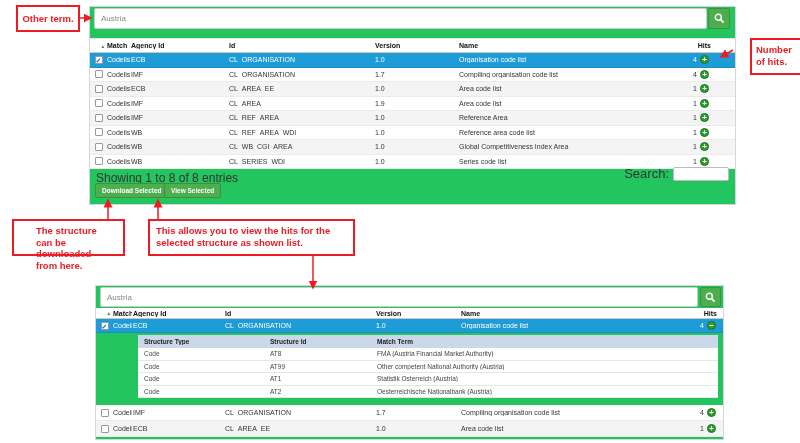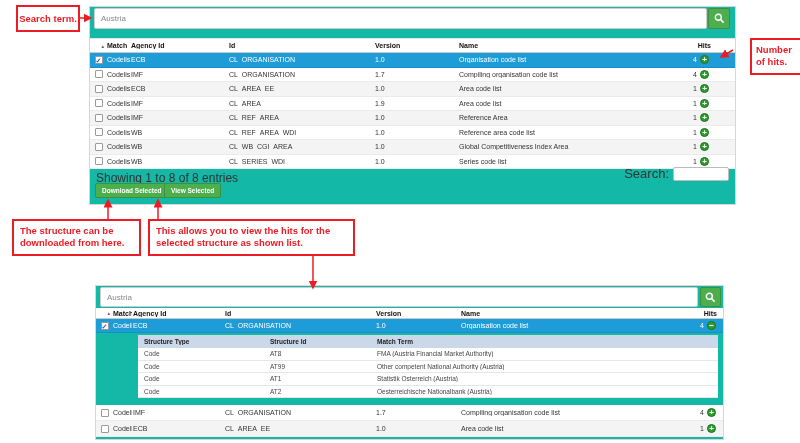--- a/index.html
+++ b/index.html
@@ -1,20 +1,20 @@
 <!DOCTYPE html>
 <html><head>
 <meta charset="utf-8">
 <style>
   html,body{margin:0;padding:0;}
   body{width:800px;height:443px;position:relative;background:#fff;
        font-family:"Liberation Sans", sans-serif;overflow:hidden;}
 
   
-  .panel{position:absolute;background:#14b8a6;border:1px solid #d6d6d6;}
+  .panel{position:absolute;background:#22c55e;border:1px solid #d6d6d6;}
   #panel1{left:89px;top:6px;width:645px;height:197px;}
   #panel2{left:95px;top:285px;width:627px;height:153px;}
 
   
   .search-input{position:absolute;box-sizing:border-box;height:21px;border:1px solid #ccc;
        border-radius:2px;font-family:"Liberation Sans",sans-serif;font-size:8px;color:#888;
        padding:0 6px;outline:none;}
   .search-btn{position:absolute;box-sizing:border-box;height:21px;width:22px;background:#4cae4c;
        border:1px solid #3e8f3e;border-radius:2px;display:flex;align-items:center;justify-content:center;cursor:pointer;}
 
@@ -64,21 +64,21 @@
   .srow{height:12.5px;background:#fff;border-bottom:1px solid #e6e6e6;}
   .scell{font-size:6.5px;color:#444;white-space:nowrap;overflow:hidden;padding-left:6px;}
   #t2body{position:absolute;left:0;right:0;top:119px;}
   #t2body .trow{height:16px;}
 
   
   .note{position:absolute;box-sizing:border-box;border:2px solid #ed1c24;background:#fff;color:#ed1c24;
       font-weight:bold;font-size:9.5px;line-height:11.5px;z-index:5;}
   #note-search{left:16px;top:5px;width:64px;height:27px;display:flex;align-items:center;justify-content:center;text-align:center;}
   #note-hits{left:735px;top:38px;width:58px;height:37px;padding:4px 4px;margin-left:15px;}
-  #note-download{left:12px;top:219px;width:129px;height:37px;padding:4px 6px;}
+  #note-download{left:12px;top:219px;width:113px;height:37px;padding:4px 22px;}
   #note-view{left:148px;top:219px;width:207px;height:37px;padding:4px 6px;}
   #arrows{position:absolute;left:0;top:0;width:800px;height:443px;z-index:4;pointer-events:none;}
 </style>
 </head>
 <body>
 
 <div class="panel" id="panel1">
   <input class="search-input" style="left: 4px; top: 1px; width: 613px;" value="Austria">
   <div class="search-btn" style="left:618px;top:1px;">
     <svg width="11" height="11" viewBox="0 0 11 11">
@@ -314,21 +314,21 @@
         <div class="cell">1.0</div>
         <div class="cell">Area code list</div>
         <div class="cell hits">
           <span class="hits-num">1</span>
           <span class="hits-icon">+</span>
         </div>
       </div>
     </div>
 </div>
 
-<div class="note" id="note-search">Search term.</div>
+<div class="note" id="note-search">Other term.</div>
 <div class="note" id="note-hits">Number of hits.</div>
 <div class="note" id="note-download">The structure can be downloaded from here.</div>
 <div class="note" id="note-view">This allows you to view the hits for the selected structure as shown list.</div>
 
 <svg id="arrows">
   <defs>
     <marker id="ah" markerWidth="7" markerHeight="7" refX="5" refY="3" orient="auto">
       <path d="M0,0 L6,3 L0,6 Z" fill="#ed1c24"></path>
     </marker>
   </defs>

